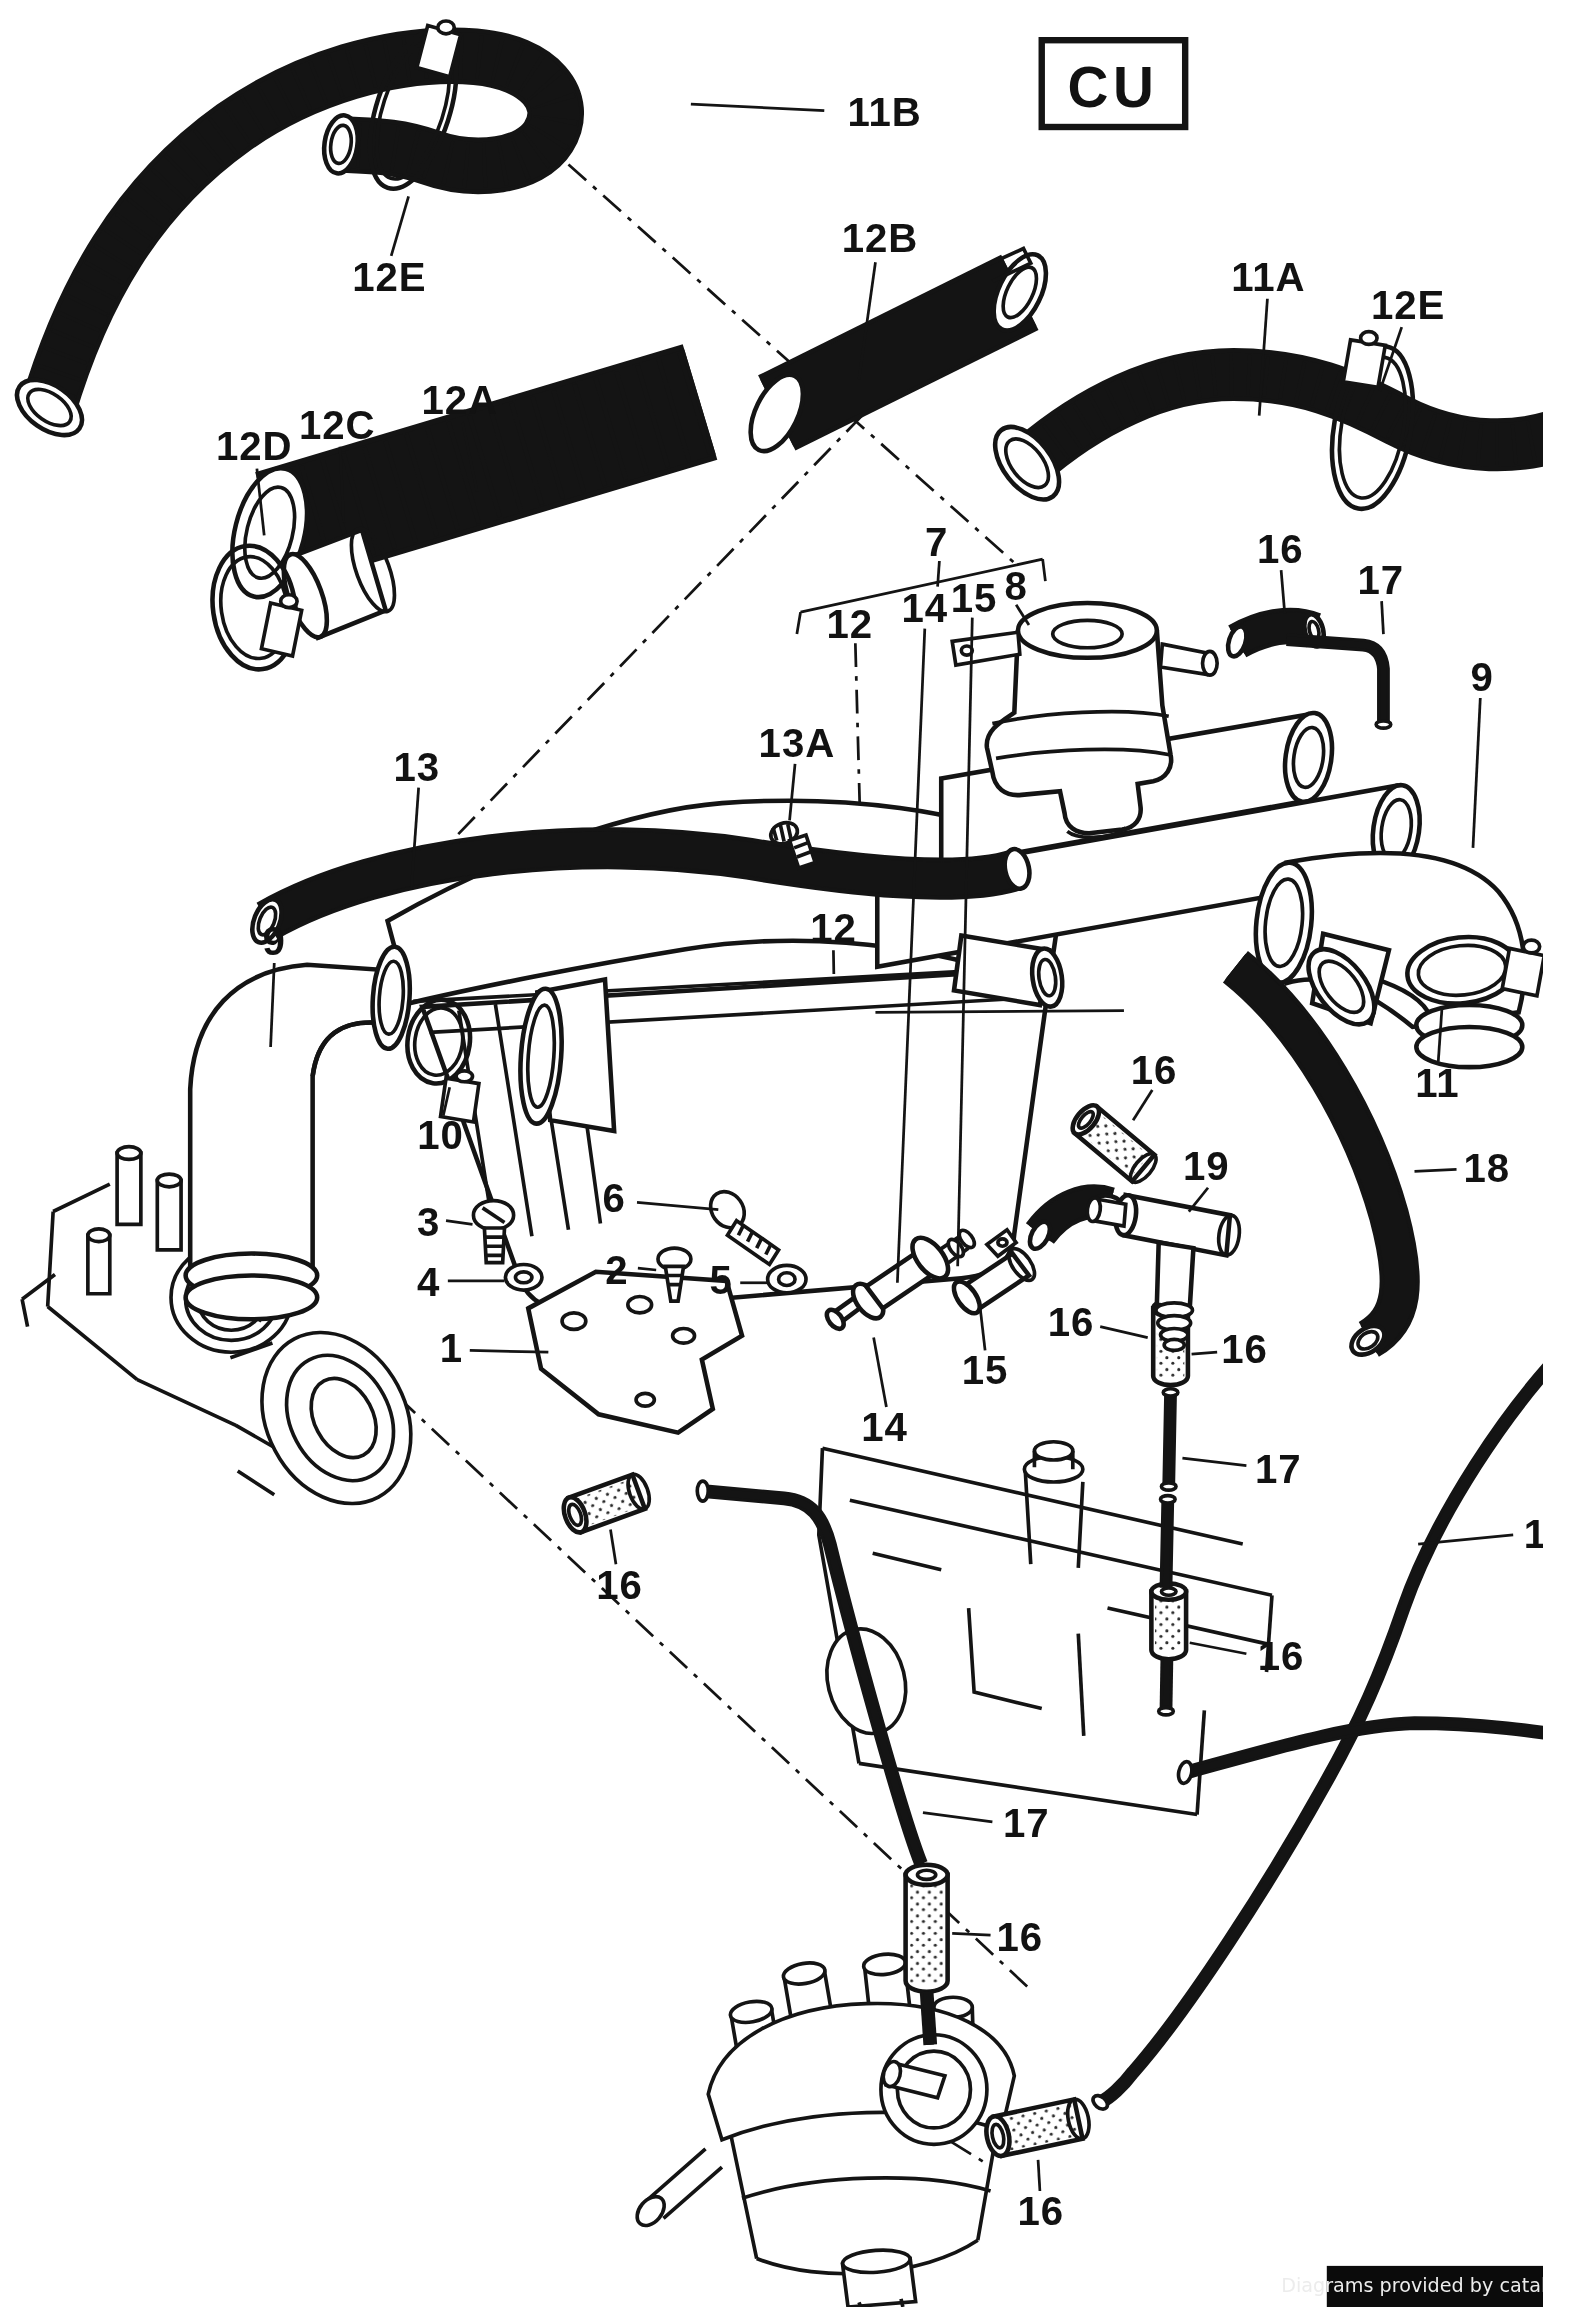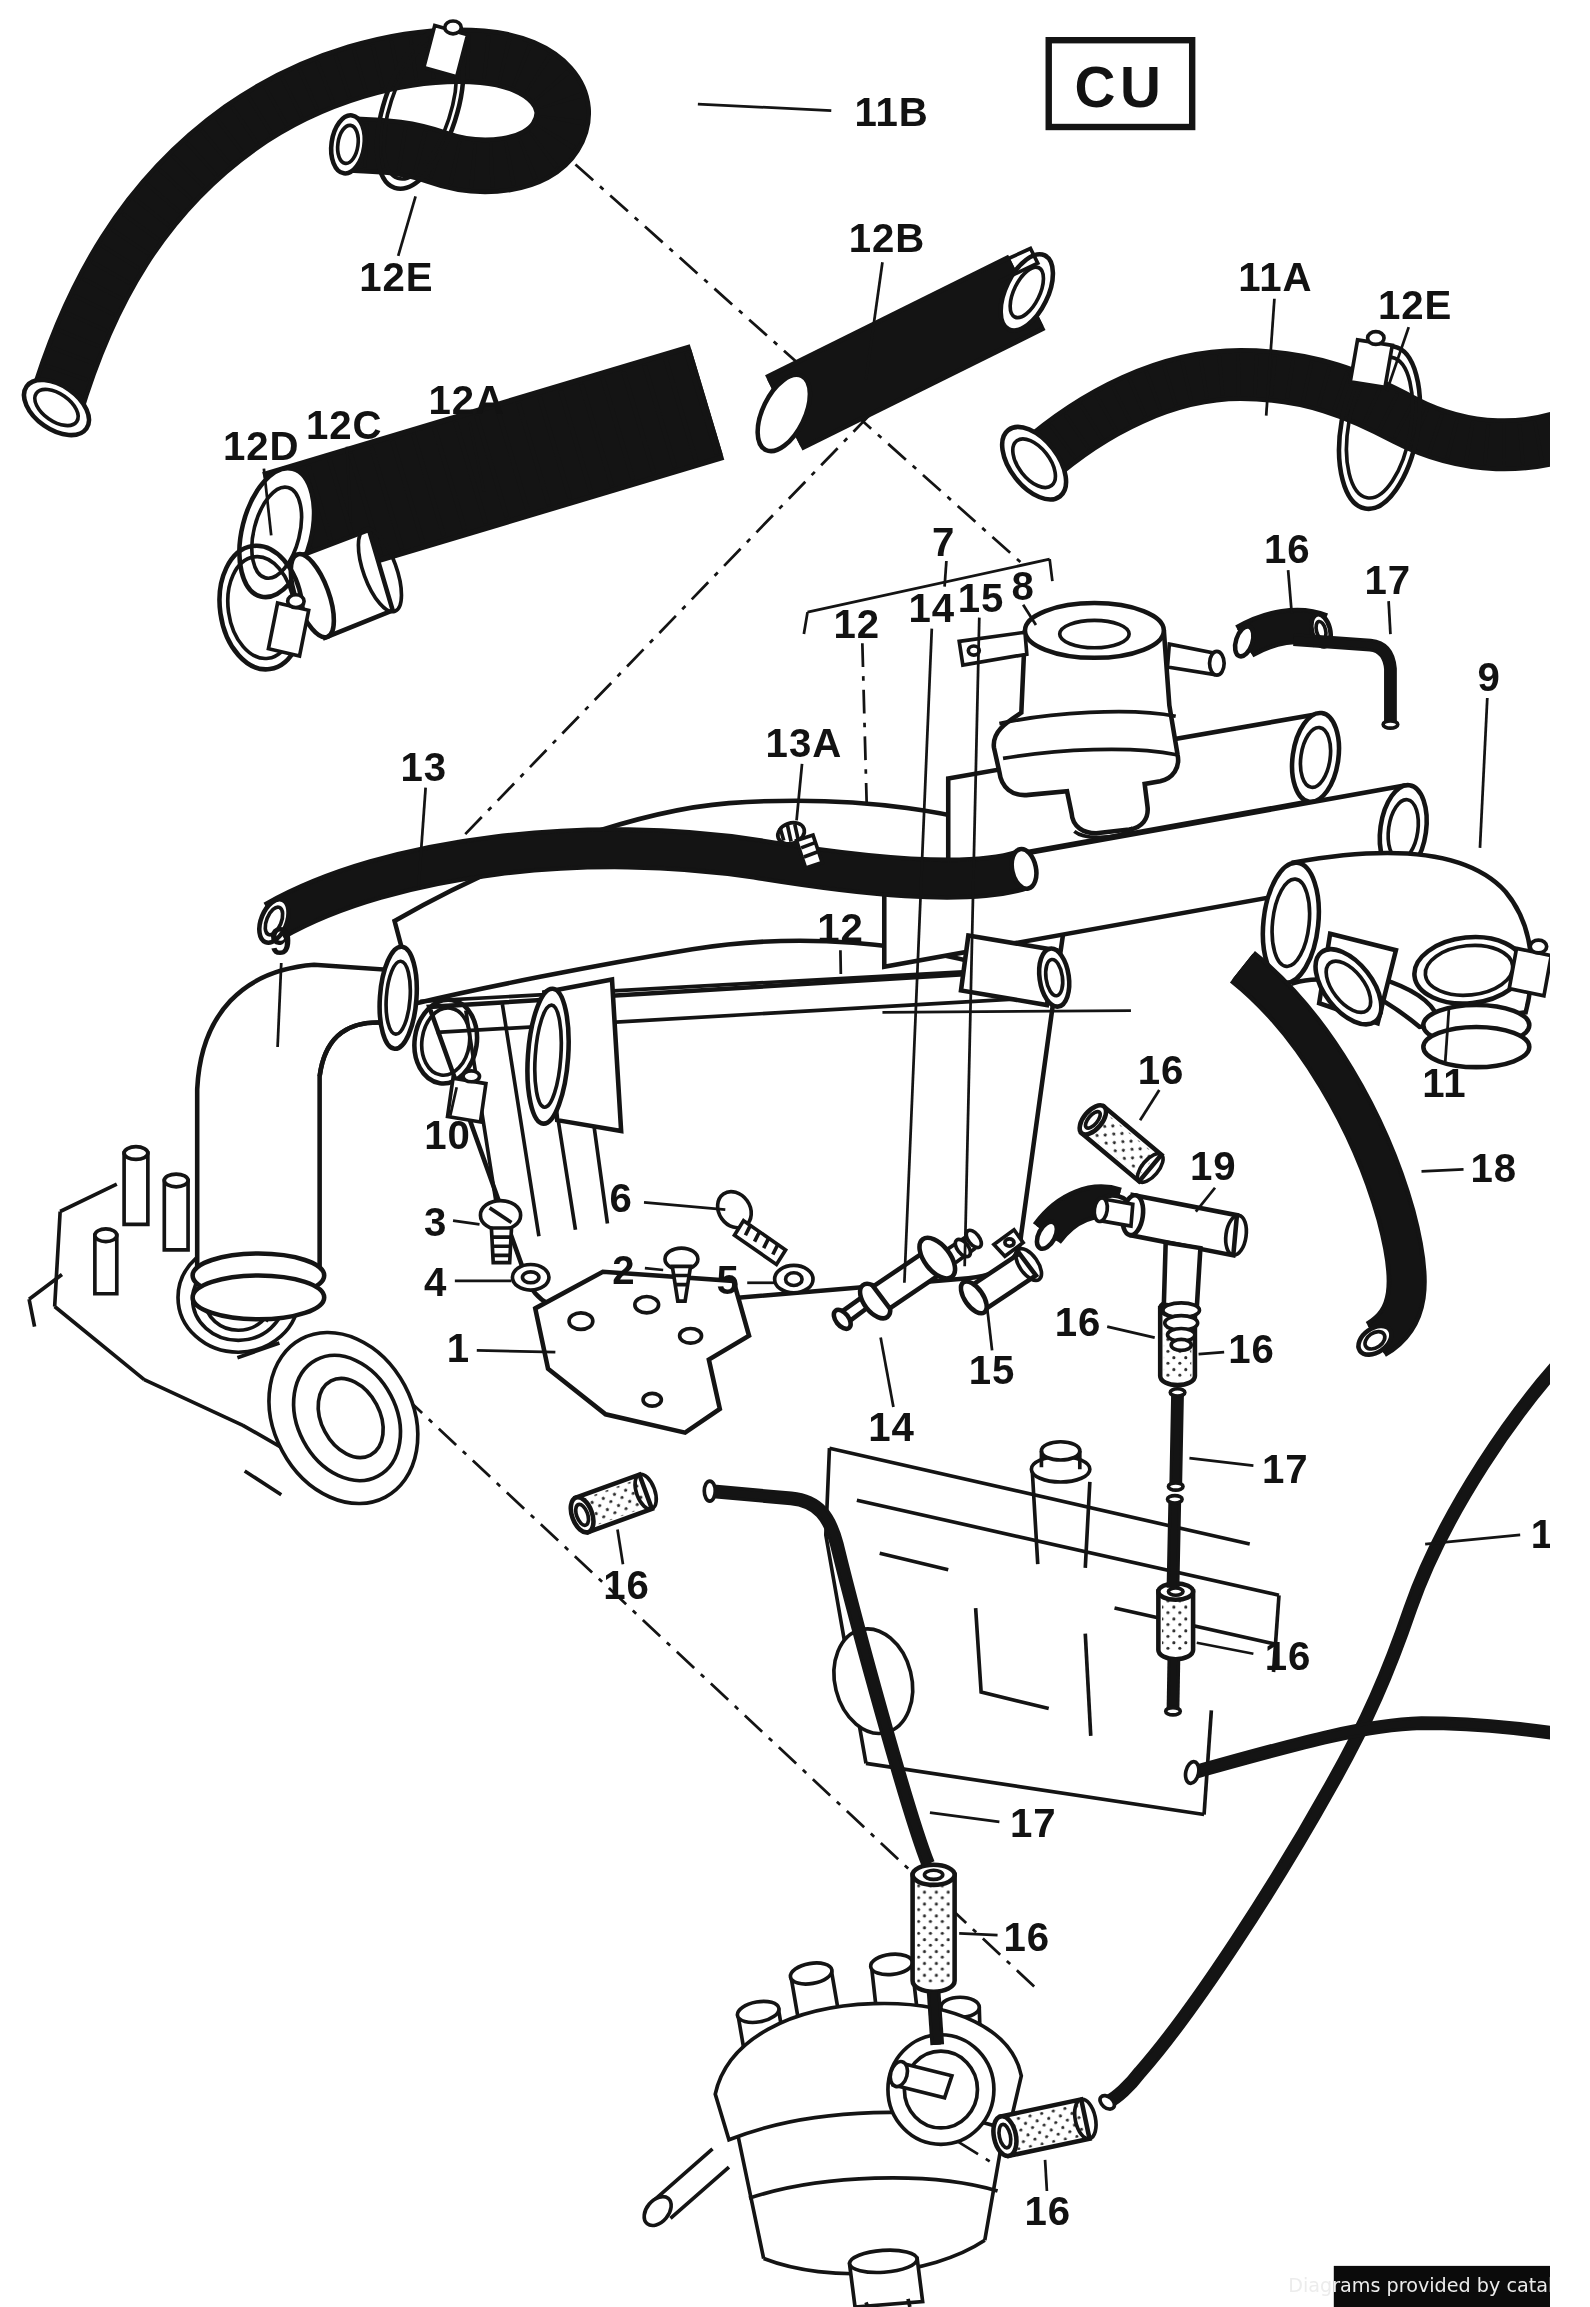--- a/index.html
+++ b/index.html
@@ -1,16 +1,16 @@
 <!DOCTYPE html>
 <html style="font-size:14.6px"><head>
 <meta charset="utf-8">
 <style>
   html,body{margin:0;padding:0;background:#ffffff;}
-  .stage{position:relative;width:1543px;height:2307px;background:#fff;overflow:hidden;margin-left:7px;}
+  .stage{position:relative;width:1543px;height:2307px;background:#fff;overflow:hidden;}
   svg{display:block}
   .lbl{font:600 44px "Liberation Sans", sans-serif;fill:#121212;letter-spacing:1px;}
   .cu{font:700 62px "Liberation Sans", sans-serif;fill:#121212;letter-spacing:5px;}
   .badge-text{font:400 21px "DejaVu Sans", sans-serif;fill:#ececec;}
   .ln{stroke:#141414;stroke-width:3;fill:none;}
   .dd{stroke:#141414;stroke-width:3;fill:none;stroke-dasharray:26 10 5 10;}
   .o5{stroke:#141414;stroke-width:5;fill:none;}
   .o4{stroke:#141414;stroke-width:4;fill:none;}
   .wf{stroke:#141414;stroke-width:5;fill:#ffffff;}
   .wf4{stroke:#141414;stroke-width:4;fill:#ffffff;}

